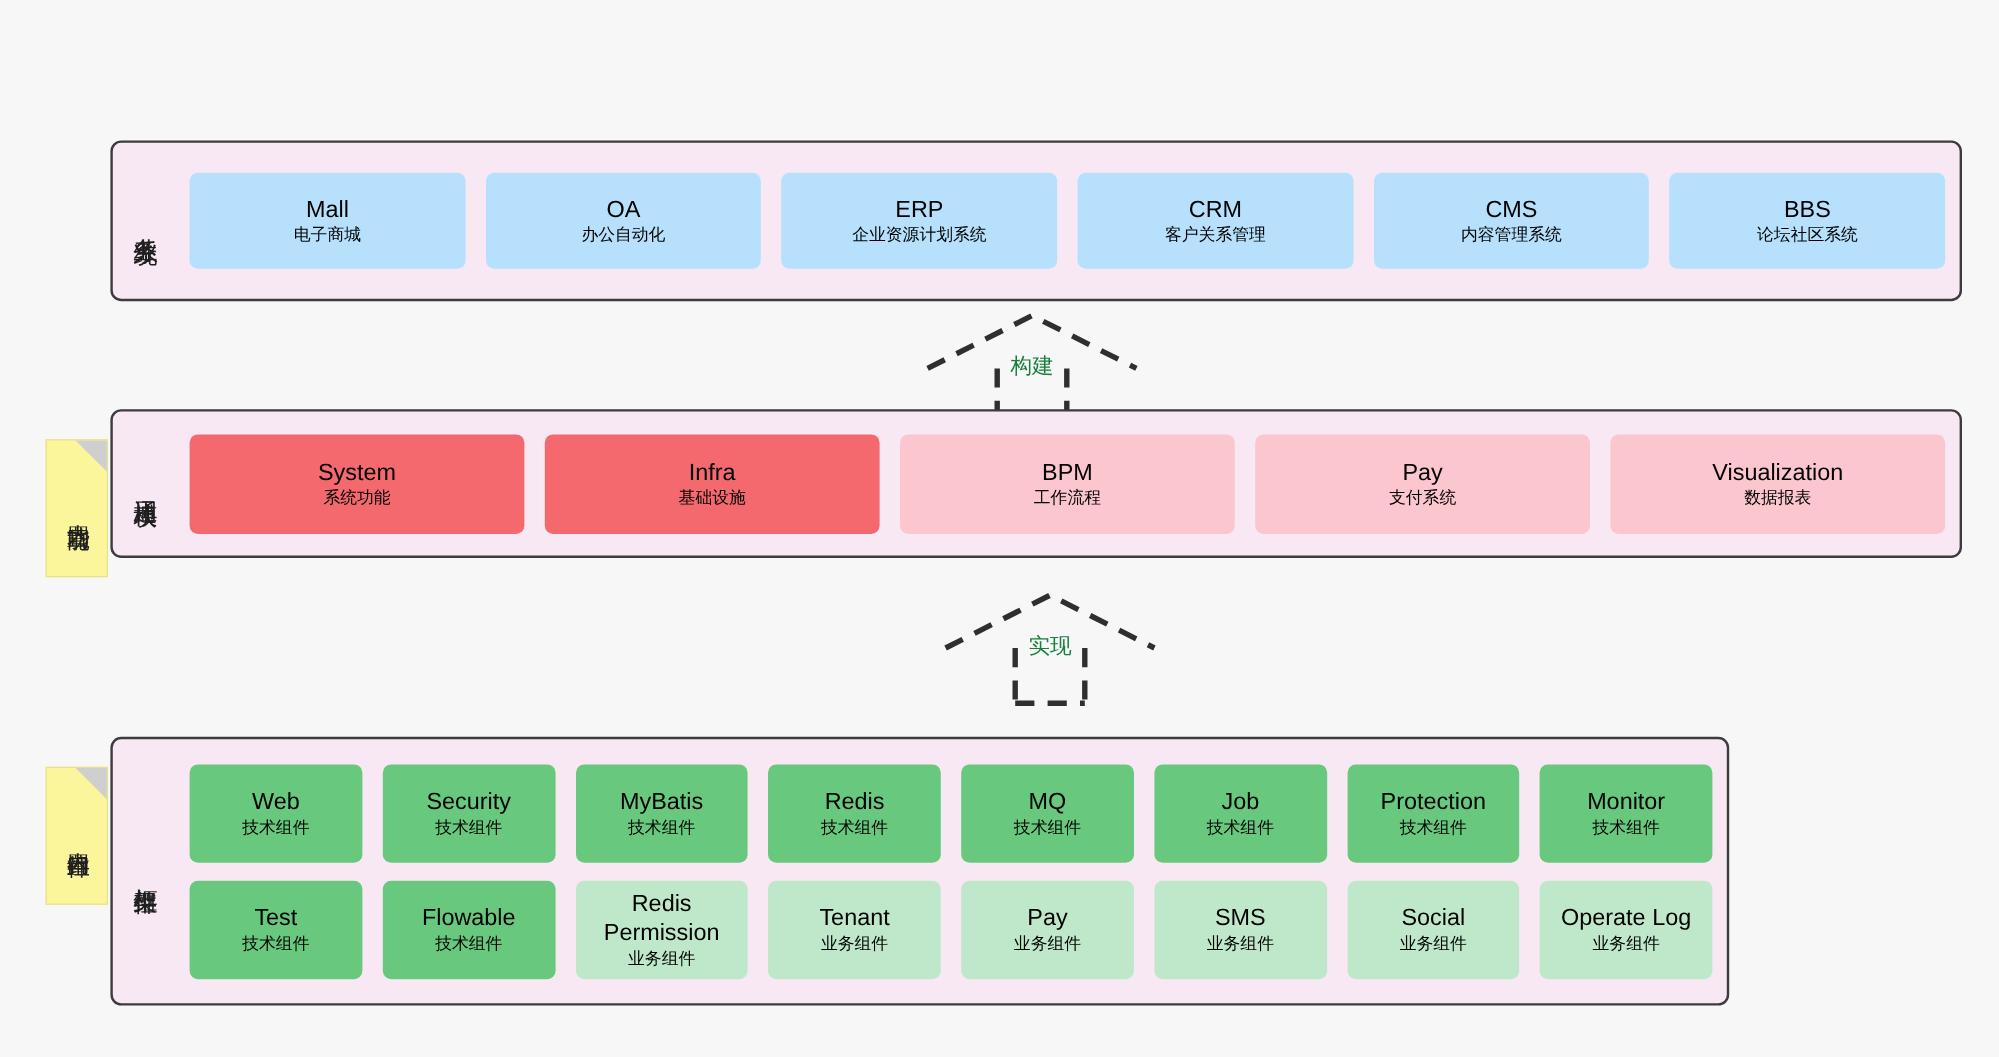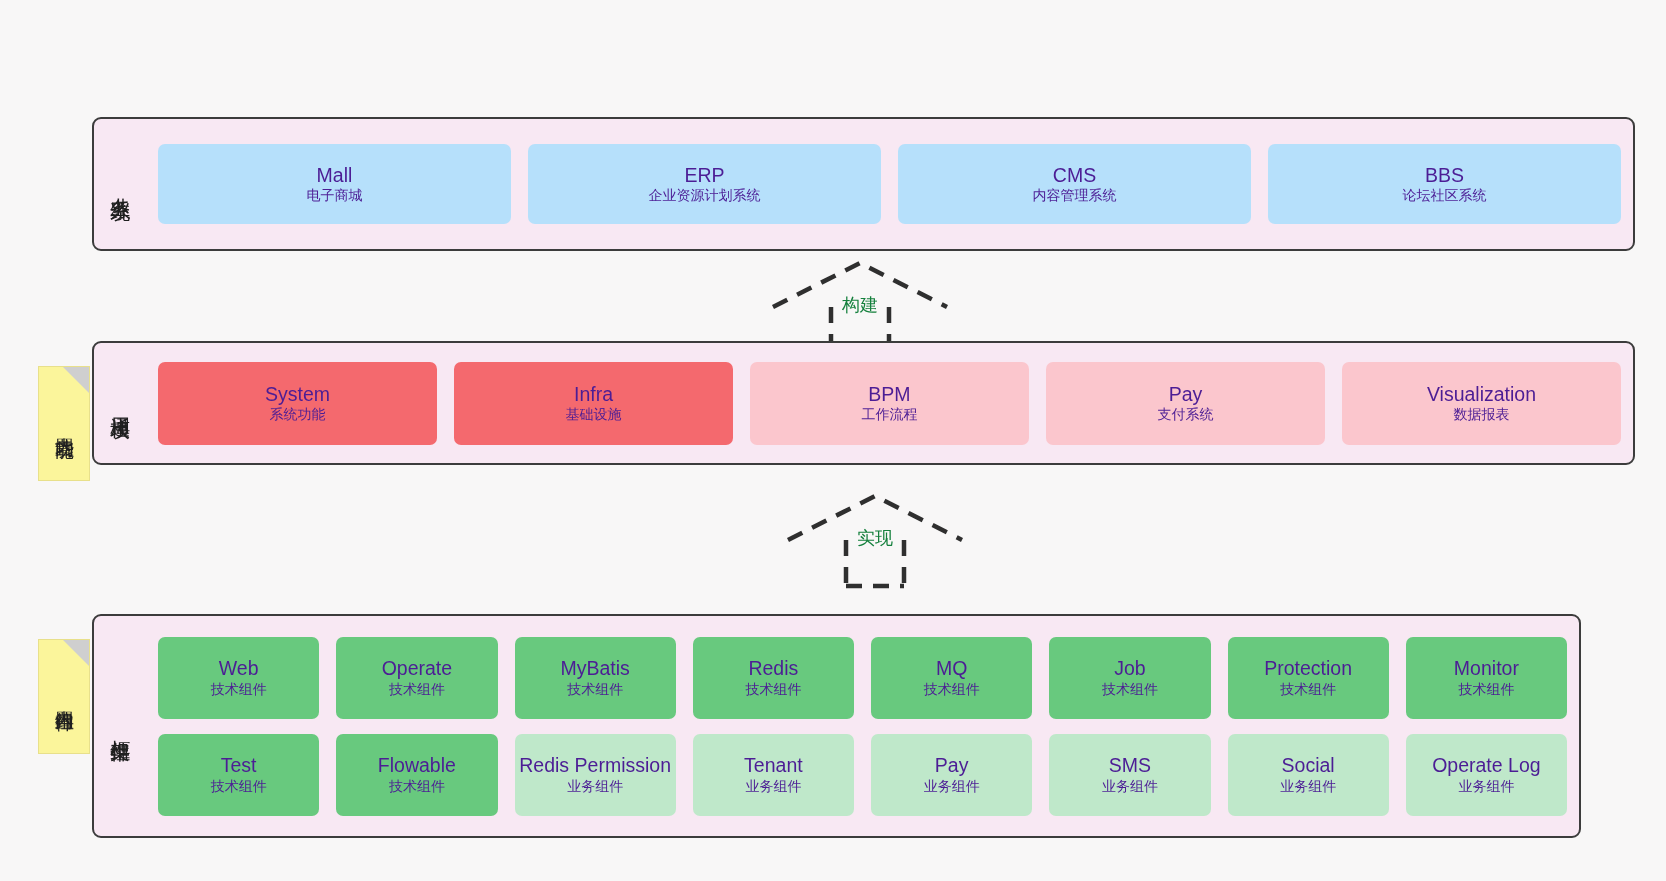--- a/index.html
+++ b/index.html
@@ -54,21 +54,21 @@
 
   
   .card {
     flex: 1 1 0;
     border-radius: 7px;
     display: flex;
     flex-direction: column;
     align-items: center;
     justify-content: center;
     text-align: center;
-    color: #4c1d95;
+    color: #000000;
     line-height: 1.22;
     padding: 4px 3px;
   }
   .card .name { font-size: 19.5px; }
   .card .sub  { font-size: 14px; }
 
   .blue       { background: #b6e0fb; }
   .red        { background: #f4696e; }
   .pink       { background: #fbc6cd; }
   .green      { background: #68c97e; }
@@ -126,22 +126,30 @@
 
   <div class="layer" style="left:92px; top:117px; width:1543px; height:134px;">
     <div class="layer-title">业务系统</div>
     <div class="layer-body">
       <div class="row" style="height:80px;" id="business-row">
           <div class="card blue">
             <div class="name">Mall</div>
             <div class="sub">电子商城</div>
           </div>
           <div class="card blue">
+            <div class="name">OA</div>
+            <div class="sub">办公自动化</div>
+          </div>
+          <div class="card blue">
             <div class="name">ERP</div>
             <div class="sub">企业资源计划系统</div>
+          </div>
+          <div class="card blue">
+            <div class="name">CRM</div>
+            <div class="sub">客户关系管理</div>
           </div>
           <div class="card blue">
             <div class="name">CMS</div>
             <div class="sub">内容管理系统</div>
           </div>
           <div class="card blue">
             <div class="name">BBS</div>
             <div class="sub">论坛社区系统</div>
           </div>
         </div>
@@ -195,30 +203,30 @@
       <line x1="66" y1="52" x2="66" y2="100" stroke="#2f2f2f" stroke-width="4.5" stroke-dasharray="16 11"></line>
       <line x1="124" y1="52" x2="124" y2="100" stroke="#2f2f2f" stroke-width="4.5" stroke-dasharray="16 11"></line>
       <line x1="66" y1="98" x2="124" y2="98" stroke="#2f2f2f" stroke-width="4.5" stroke-dasharray="16 11"></line>
     </svg>
     <span class="conn-label">实现</span>
   </div>
 
   <div class="note" style="left:38px; top:639px; width:52px; height:115px;">
     <span>内置组件</span>
   </div>
-  <div class="layer" style="left:92px; top:614px; width:1489px; height:224px;">
+  <div class="layer" style="left:92px; top:614px; width:1349px; height:224px;">
     <div class="layer-title">框架组件</div>
     <div class="layer-body">
       <div class="row" style="height:82px;" id="fw-row1">
           <div class="card green">
             <div class="name">Web</div>
             <div class="sub">技术组件</div>
           </div>
           <div class="card green">
-            <div class="name">Operate</div>
+            <div class="name">Security</div>
             <div class="sub">技术组件</div>
           </div>
           <div class="card green">
             <div class="name">MyBatis</div>
             <div class="sub">技术组件</div>
           </div>
           <div class="card green">
             <div class="name">Redis</div>
             <div class="sub">技术组件</div>
           </div>

